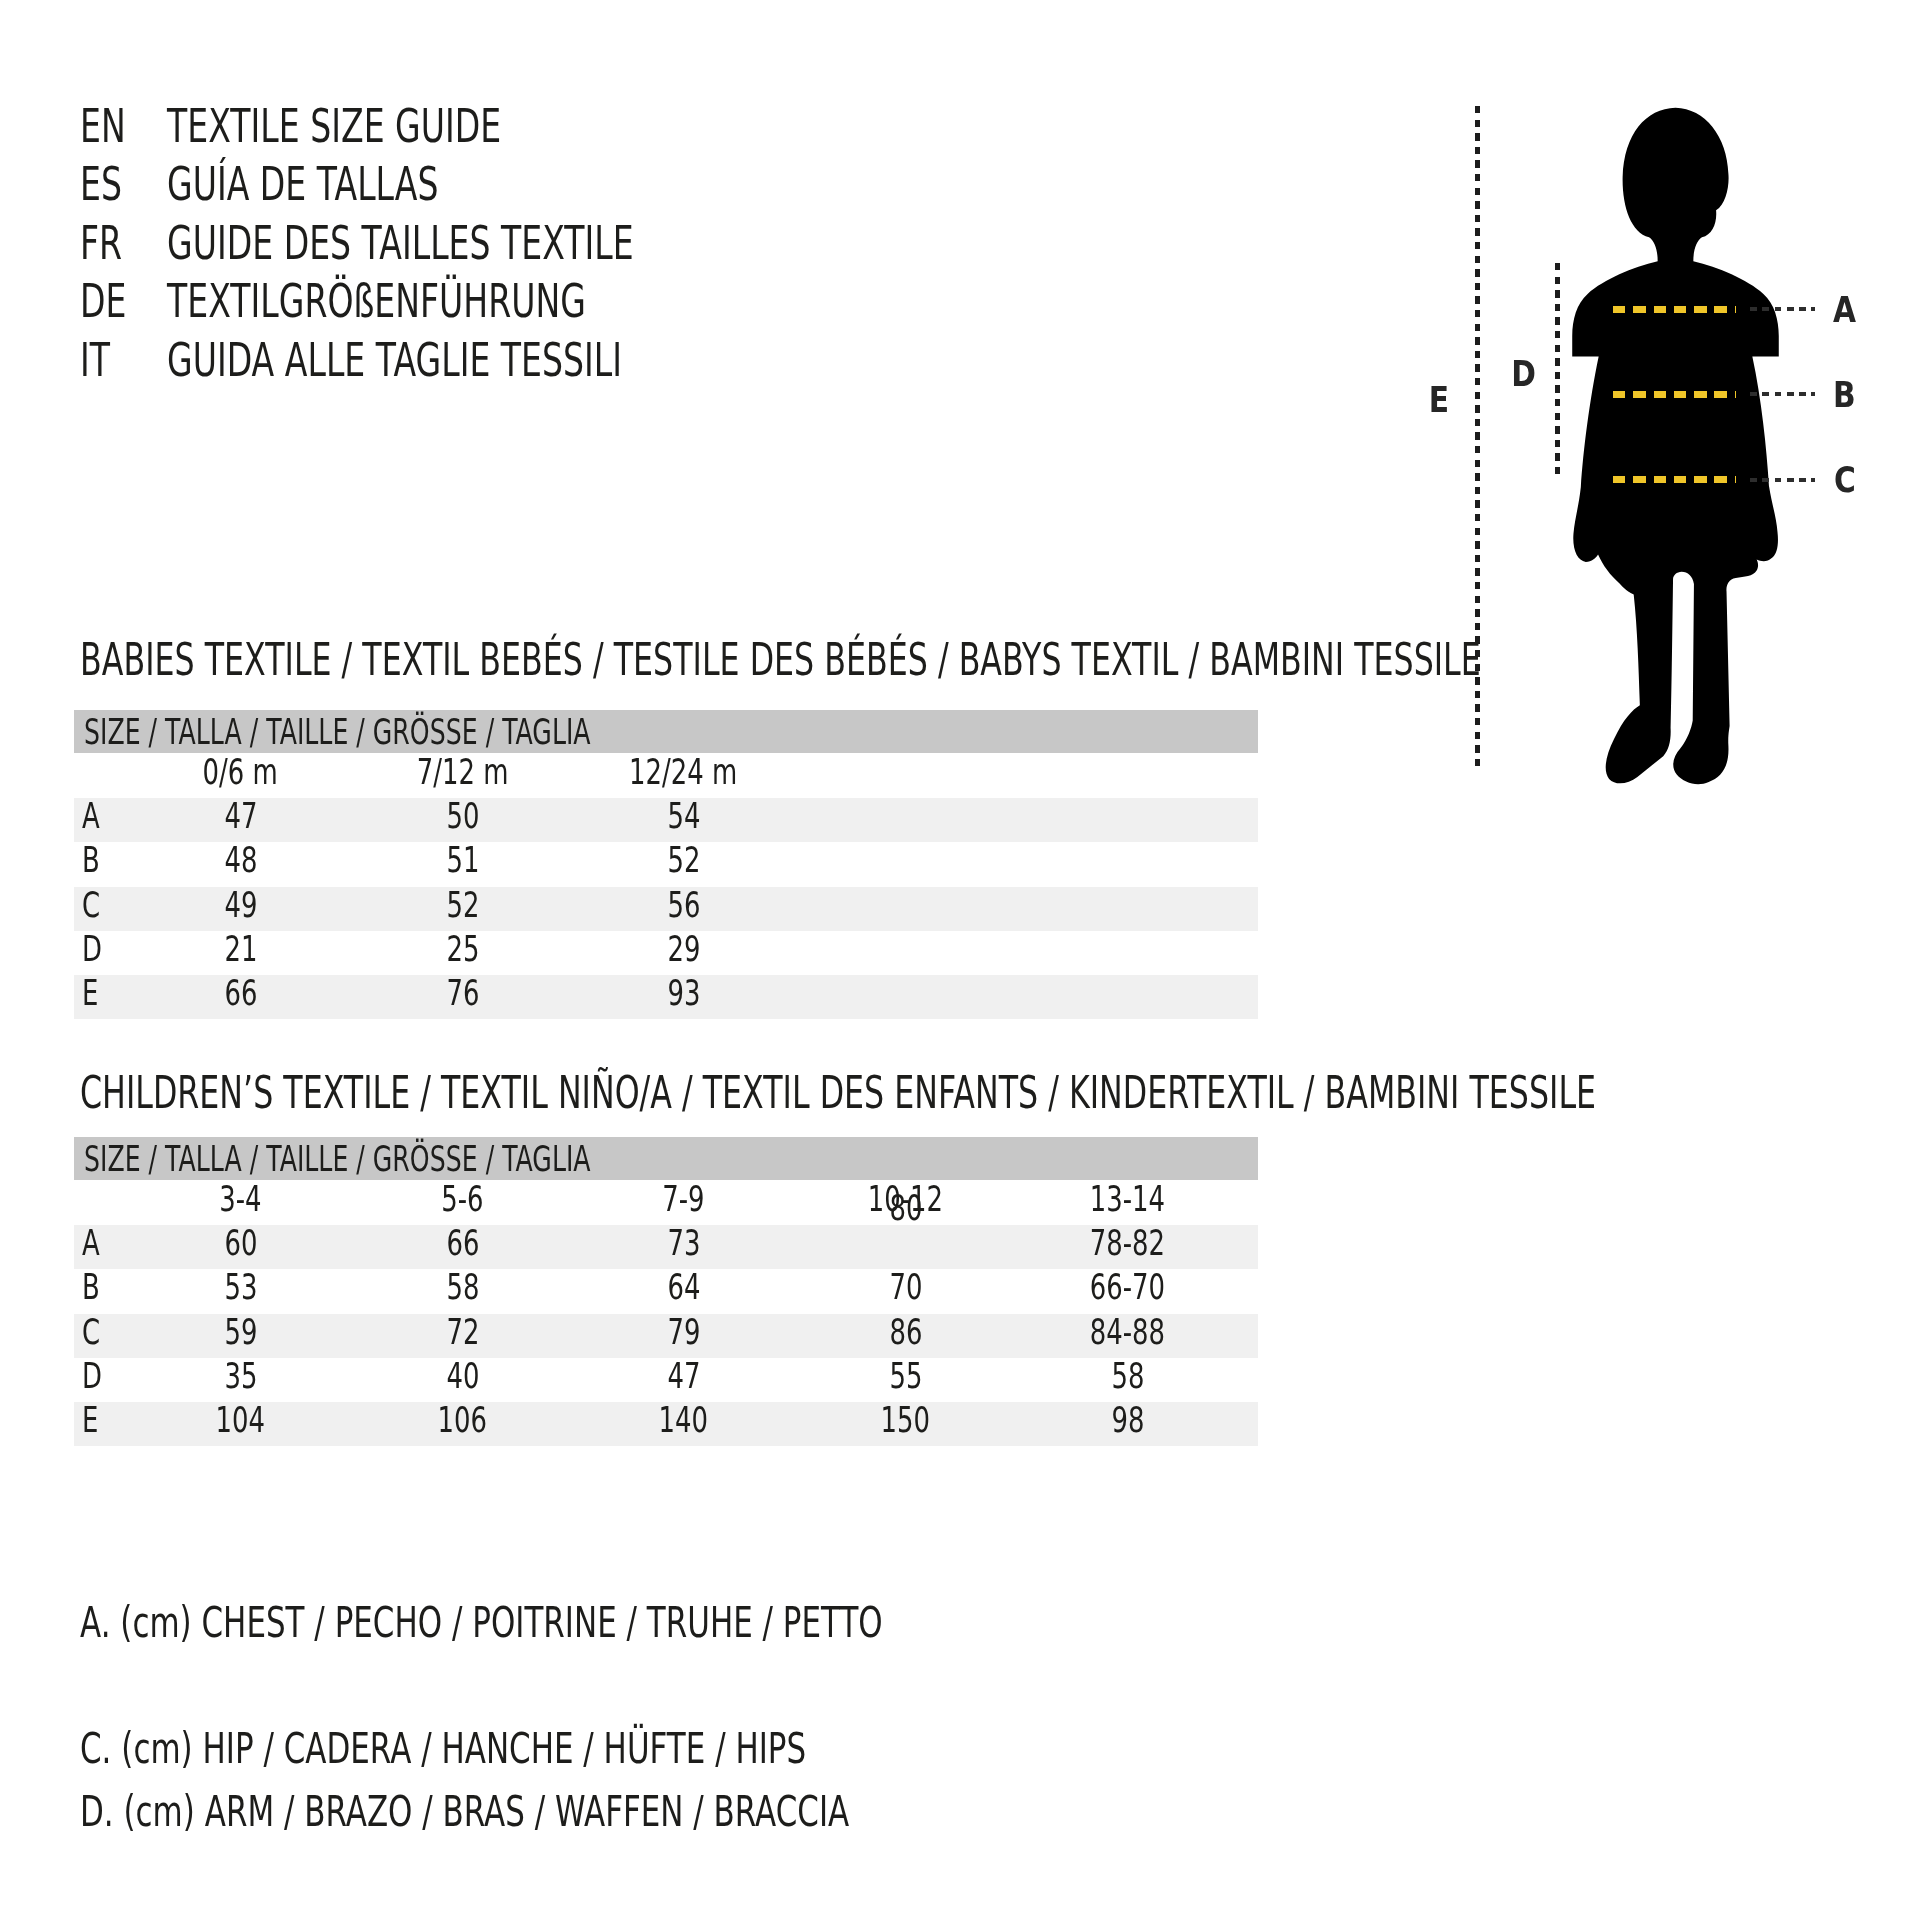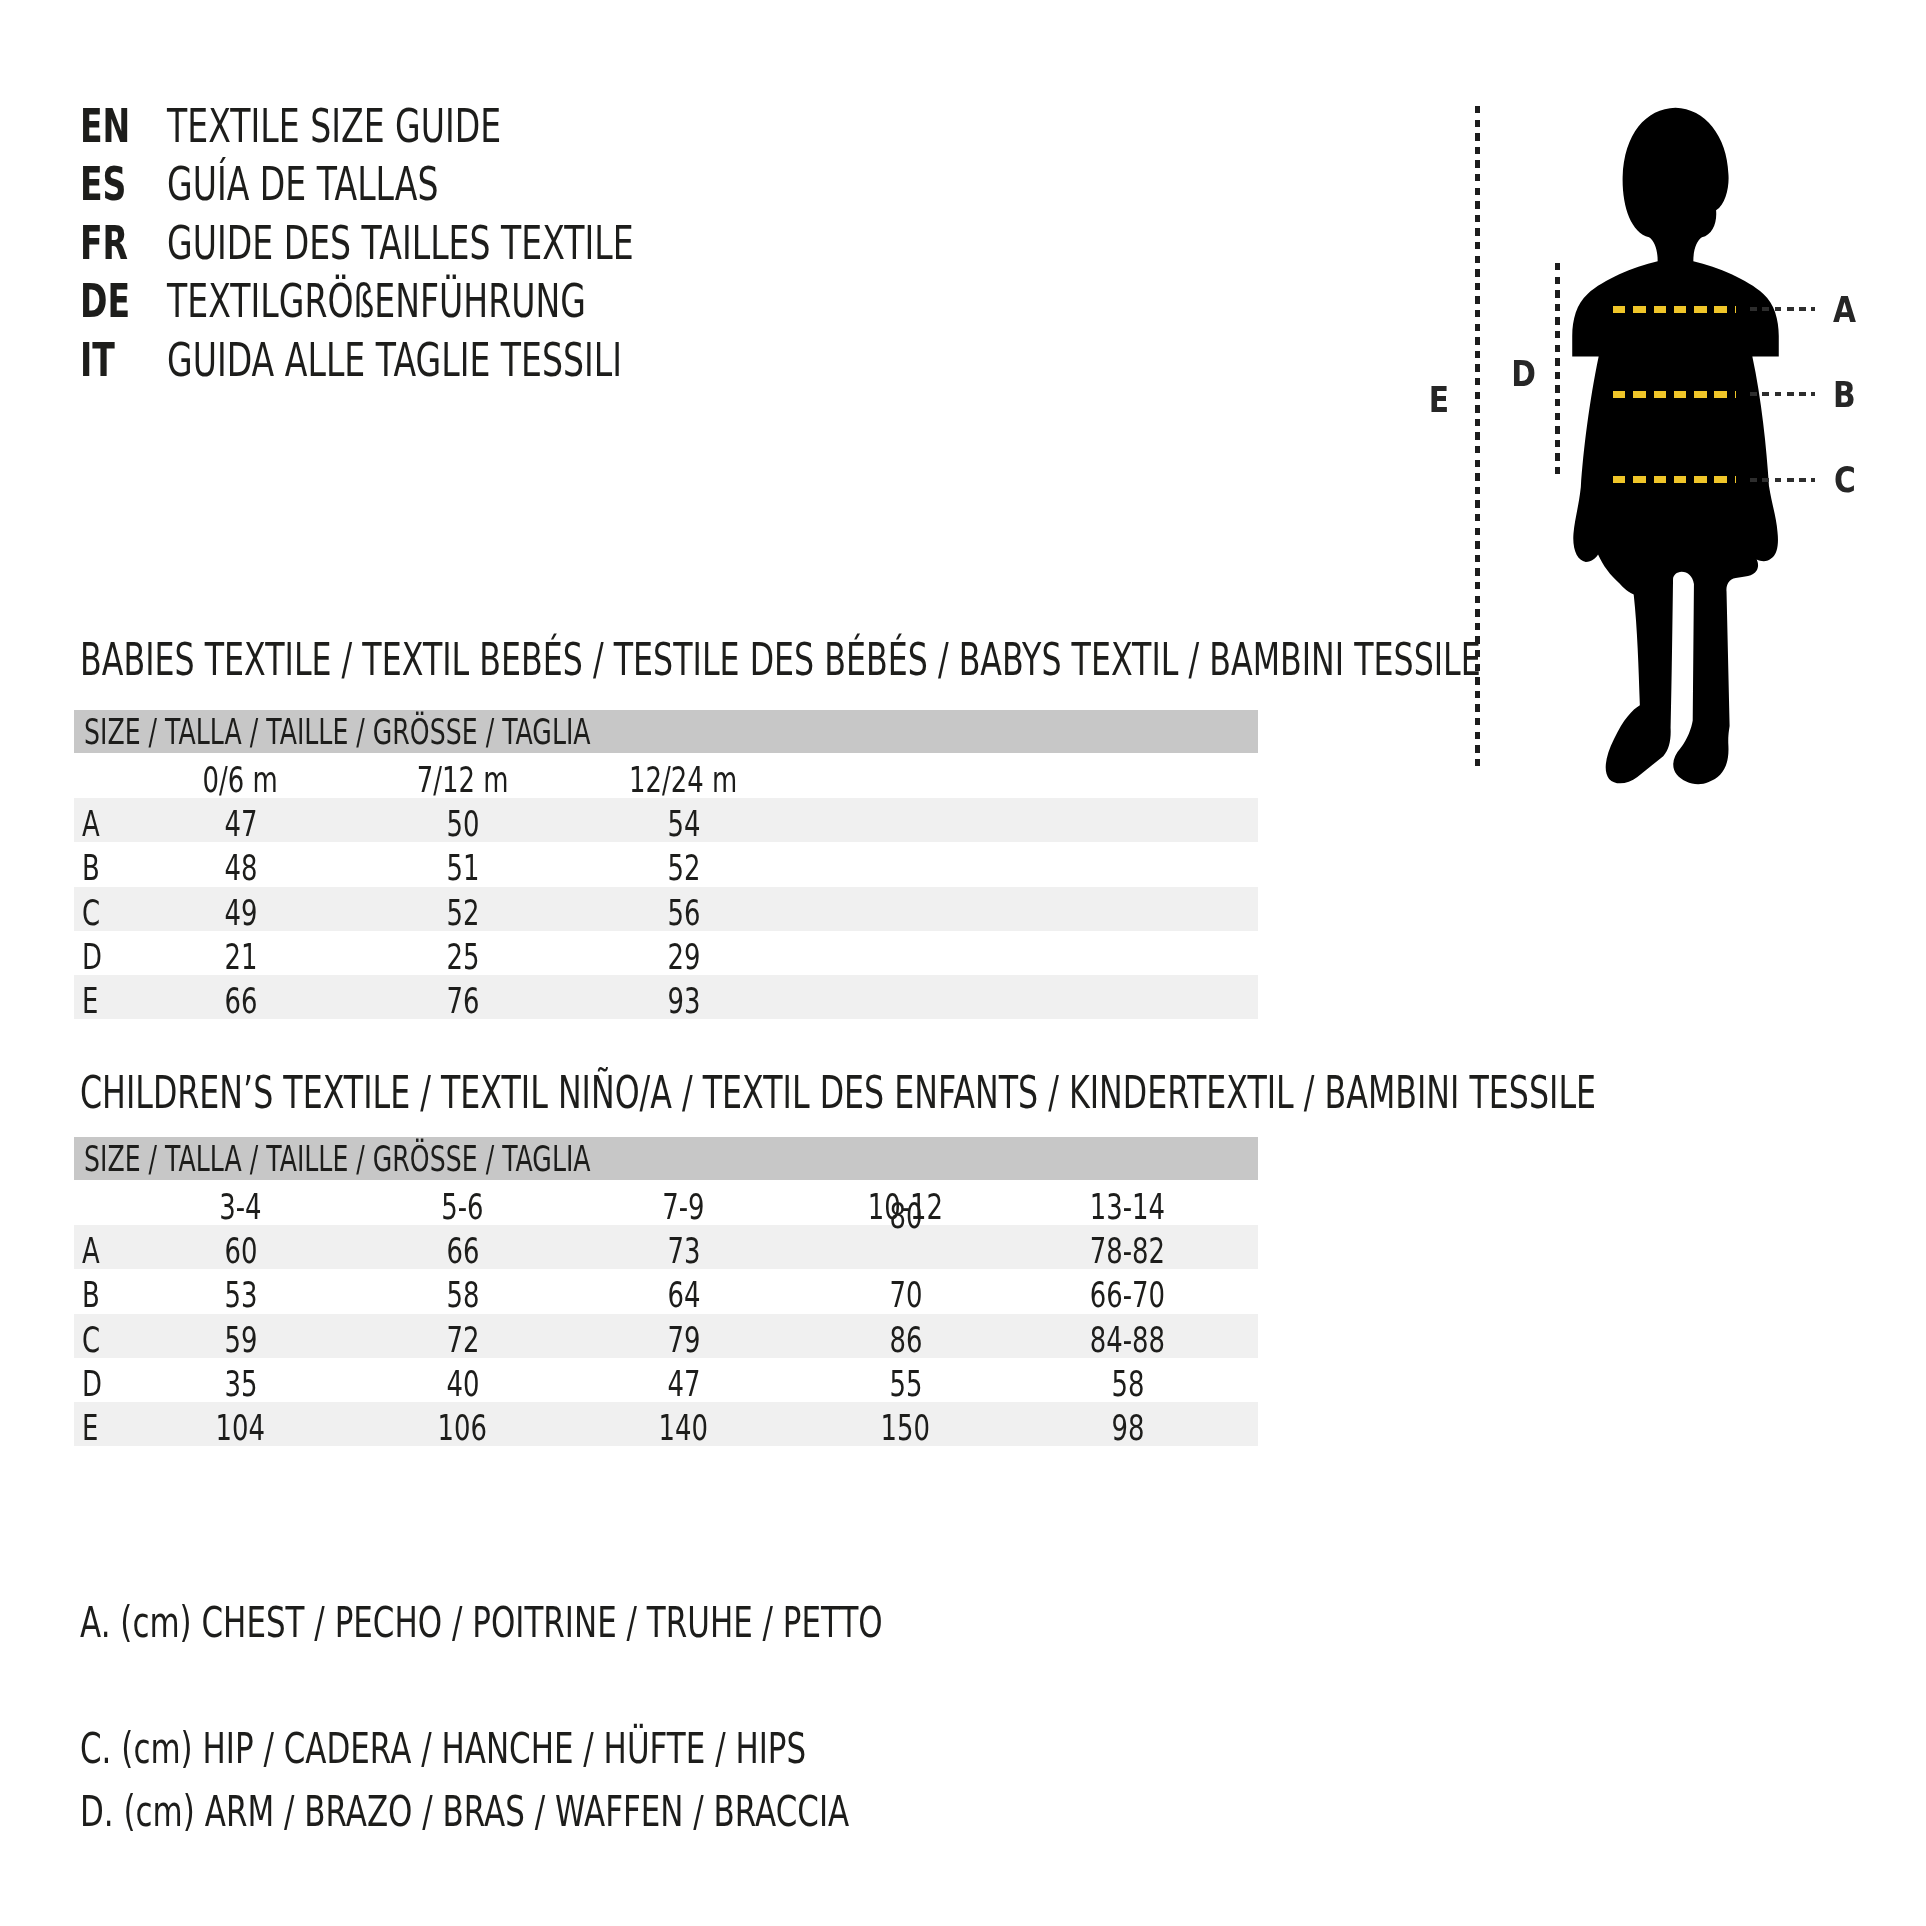--- a/index.html
+++ b/index.html
@@ -15,29 +15,29 @@
     position:relative;width:1926px;height:1926px;background:#ffffff;overflow:hidden;
     font-family:"DejaVu Sans","Liberation Sans",sans-serif;color:var(--text);
   }
   
   .cond{display:inline-block;transform:scaleX(0.72);transform-origin:0 50%;white-space:nowrap;}
   .condc{display:inline-block;transform:scaleX(0.72);transform-origin:50% 50%;white-space:nowrap;}
   .condb{display:inline-block;transform:scaleX(0.85);transform-origin:50% 50%;white-space:nowrap;font-weight:bold;}
 
   
   .lrow{position:absolute;left:80px;height:53px;display:flex;align-items:center;font-size:46px;}
-  .lcode{display:inline-block;width:87px;font-weight:bold;}
+  .lcode{display:inline-block;width:87px;}
   
   .stitle{position:absolute;left:80px;height:44px;display:flex;align-items:center;font-size:44px;}
   
   .bar{position:absolute;left:74px;width:1184px;height:43px;background:var(--bar);
        display:flex;align-items:center;padding-left:10px;box-sizing:border-box;font-size:35px;}
   
   .stripe{position:absolute;left:74px;width:1184px;height:44px;background:var(--stripe);}
-  .cell{position:absolute;height:44px;width:197px;display:flex;align-items:flex-end;justify-content:center;font-size:36px;line-height:1;}
+  .cell{position:absolute;height:44px;width:197px;display:flex;align-items:flex-start;justify-content:center;font-size:36px;line-height:1;}
   .cell.lbl{left:82px;width:99px;justify-content:flex-start;}
   
   .legline{position:absolute;left:80px;height:44px;display:flex;align-items:center;font-size:43px;}
   
   .vdots{position:absolute;width:5px;background:repeating-linear-gradient(180deg,#1c1c1c 0 7.4px,transparent 7.4px 13.6px);}
   .ydash{position:absolute;height:6.8px;width:123px;left:1613px;background:repeating-linear-gradient(90deg,var(--yellow) 0 12.3px,transparent 12.3px 20.3px);}
   .ddash{position:absolute;height:4.3px;width:65px;left:1750px;background:repeating-linear-gradient(90deg,var(--dash-dark) 0 6.8px,transparent 6.8px 12.3px);}
   .figlabel{position:absolute;width:35px;height:49px;display:flex;align-items:center;justify-content:center;
             font-size:35px;color:#262626;}
   .sil{position:absolute;left:1571px;top:105px;width:209px;height:687px;}

